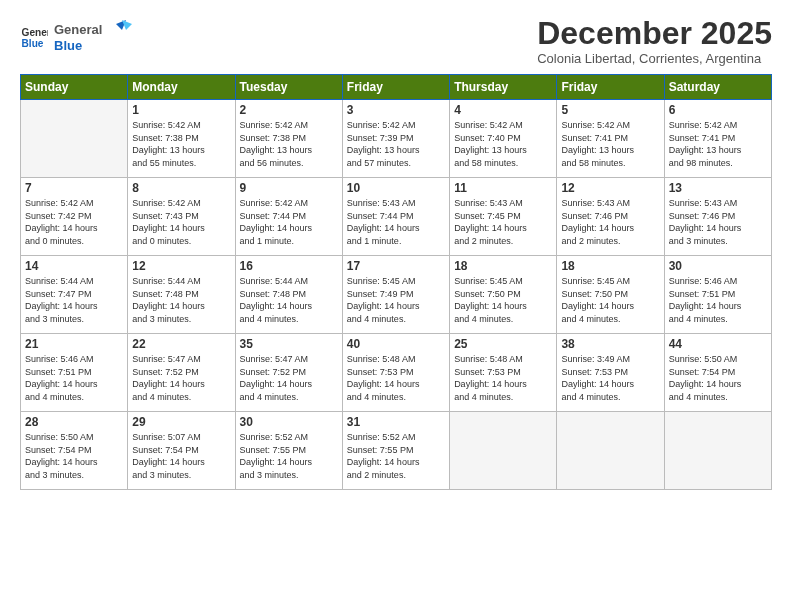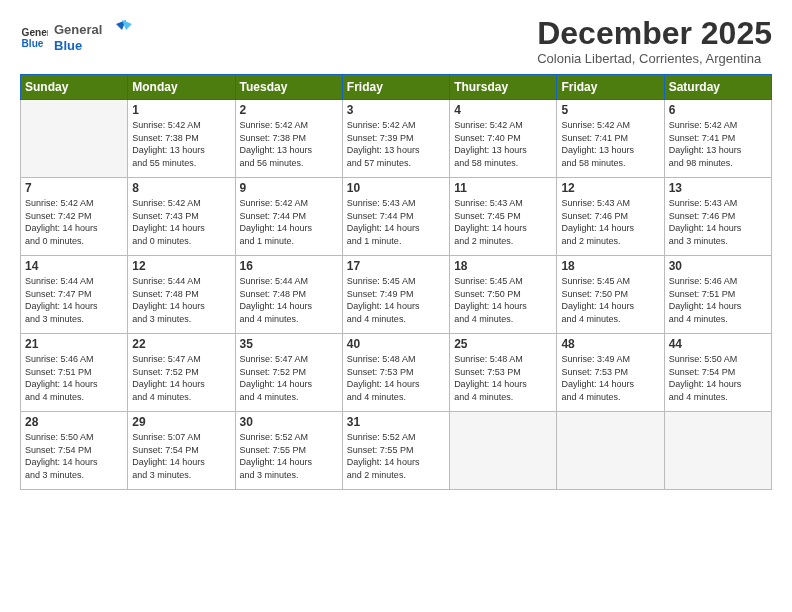--- a/index.html
+++ b/index.html
@@ -353,21 +353,21 @@
           <td>
             <span class="day-number">25</span>
             <div class="day-info">
               <div>Sunrise: 5:48 AM</div>
               <div>Sunset: 7:53 PM</div>
               <div>Daylight: 14 hours</div>
               <div>and 4 minutes.</div>
             </div>
           </td>
           <td>
-            <span class="day-number">48</span>
+            <span class="day-number">38</span>
             <div class="day-info">
               <div>Sunrise: 3:49 AM</div>
               <div>Sunset: 7:53 PM</div>
               <div>Daylight: 14 hours</div>
               <div>and 4 minutes.</div>
             </div>
           </td>
           <td>
             <span class="day-number">44</span>
             <div class="day-info">

